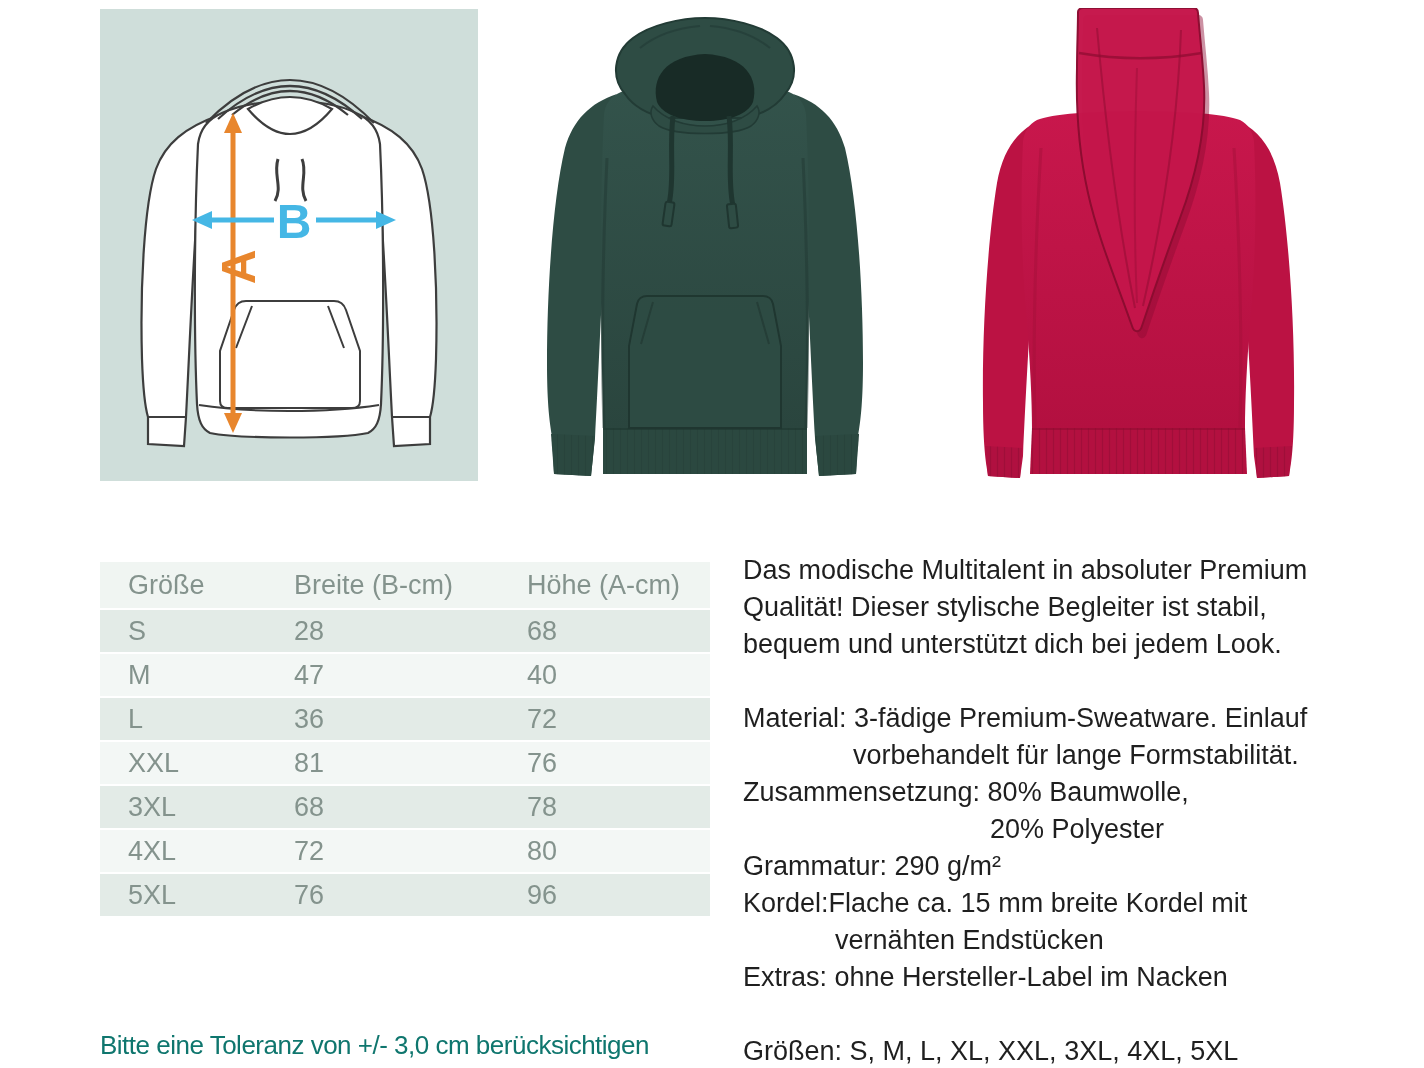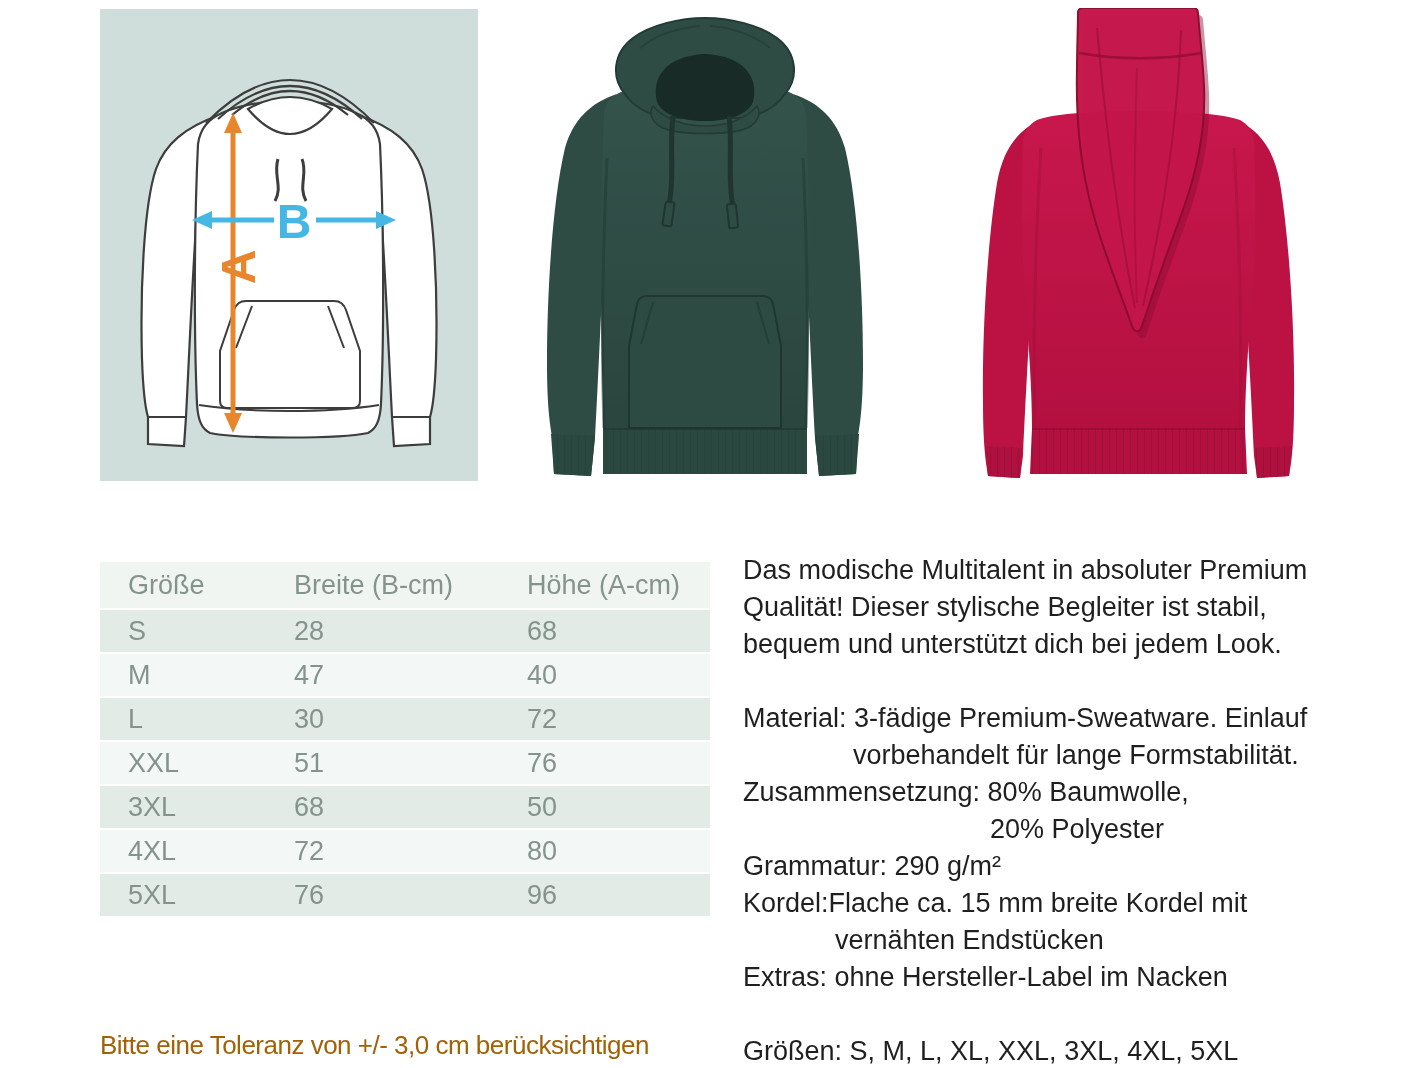--- a/index.html
+++ b/index.html
@@ -18,21 +18,21 @@
   .size-table{position:absolute;left:100px;top:562px;width:610px;font-size:27px;color:#84938d;}
   .thead{position:relative;height:46px;line-height:46px;background:#f0f5f2;margin-bottom:2px;}
   .trow{position:relative;height:42px;line-height:42px;margin-bottom:2px;}
   .trow:nth-child(odd){background:#e3ebe7;}
   .trow:nth-child(even){background:#f3f7f5;}
   .cell{position:absolute;top:0;white-space:nowrap;}
   .cell.size{left:28px;}
   .cell.breite{left:194px;}
   .cell.hoehe{left:427px;}
   
-  .tolerance{position:absolute;left:100px;top:1030px;font-size:26px;letter-spacing:-0.5px;color:#a16207;white-space:nowrap;}
+  .tolerance{position:absolute;left:100px;top:1030px;font-size:26px;letter-spacing:-0.5px;color:#0f766e;white-space:nowrap;}
   .description{position:absolute;left:743px;top:552px;width:684px;font-size:27px;line-height:37px;color:#1f1f1f;}
   .dline{min-height:37px;white-space:nowrap;}
 </style>
 </head>
 <body>
 
 <div class="canvas">
 
   <div class="diagram-panel">
     <svg width="378" height="472" viewBox="0 0 378 472">
@@ -187,32 +187,32 @@
           <span class="cell breite">28</span>
           <span class="cell hoehe">68</span>
         </div>
         <div class="trow">
           <span class="cell size">M</span>
           <span class="cell breite">47</span>
           <span class="cell hoehe">40</span>
         </div>
         <div class="trow">
           <span class="cell size">L</span>
-          <span class="cell breite">30</span>
+          <span class="cell breite">36</span>
           <span class="cell hoehe">72</span>
         </div>
         <div class="trow">
           <span class="cell size">XXL</span>
-          <span class="cell breite">51</span>
+          <span class="cell breite">81</span>
           <span class="cell hoehe">76</span>
         </div>
         <div class="trow">
           <span class="cell size">3XL</span>
           <span class="cell breite">68</span>
-          <span class="cell hoehe">50</span>
+          <span class="cell hoehe">78</span>
         </div>
         <div class="trow">
           <span class="cell size">4XL</span>
           <span class="cell breite">72</span>
           <span class="cell hoehe">80</span>
         </div>
         <div class="trow">
           <span class="cell size">5XL</span>
           <span class="cell breite">76</span>
           <span class="cell hoehe">96</span>

